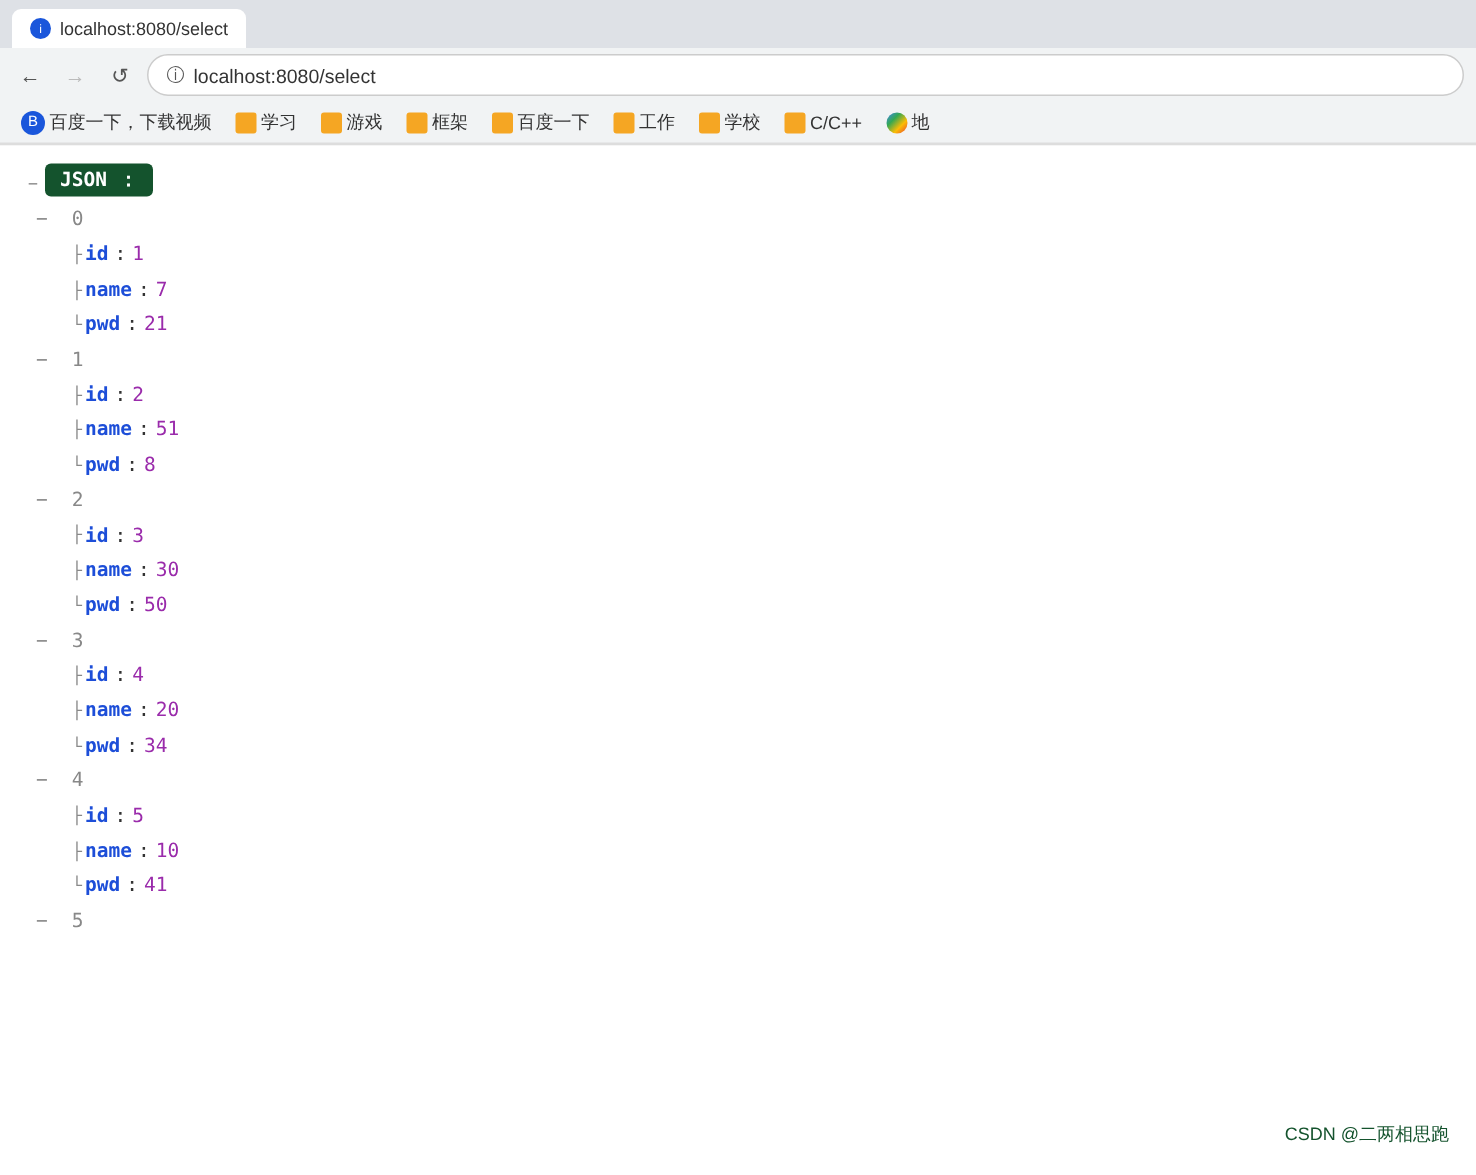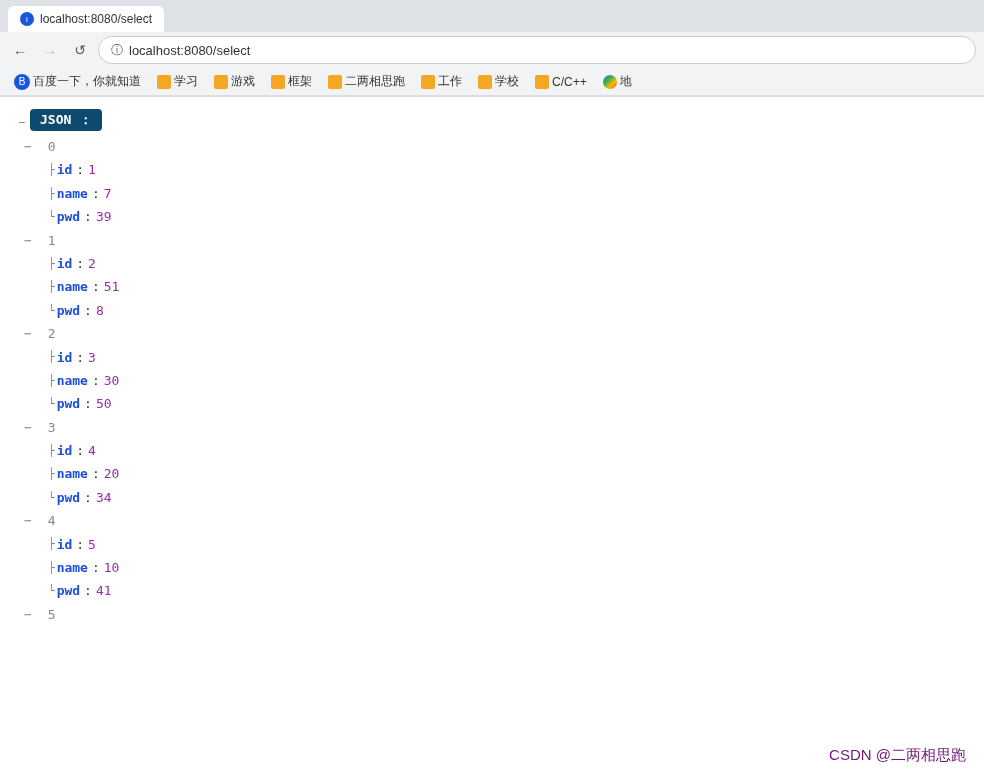--- a/index.html
+++ b/index.html
@@ -120,21 +120,21 @@
       background: #fff;
       min-height: 680px;
       font-family: monospace;
       font-size: 13px;
       position: relative;
     }
 
     
     .json-label-btn {
       display: inline-block;
-      background: #0c4a6e;
+      background: #14532d;
       color: white;
       font-weight: bold;
       padding: 2px 10px;
       border-radius: 4px;
       font-size: 13px;
       margin-bottom: 4px;
     }
 
     .json-root {
       margin-left: 8px;
@@ -180,22 +180,22 @@
     }
 
     .prop-indent {
       margin-left: 24px;
     }
 
     .watermark {
       position: fixed;
       bottom: 18px;
       right: 18px;
-      color: #701a75;
-      font-size: 15px;
+      color: #14532d;
+      font-size: 12px;
       font-family: Arial, sans-serif;
     }
   </style>
 </head>
 <body>
 
 <div class="browser-chrome">
 
   <div class="tab-bar">
     <div class="active-tab">
@@ -210,37 +210,37 @@
     <button class="nav-btn">↺</button>
     <div class="address-bar">
       <span class="address-bar-icon">ⓘ</span>
       <span class="address-text">localhost:8080/select</span>
     </div>
   </div>
 
   <div class="bookmarks-bar">
     <div class="bookmark-item">
       <span class="bookmark-icon baidu">B</span>
-      <span>百度一下，你就知道</span>
+      <span>百度一下，下载视频</span>
     </div>
     <div class="bookmark-item">
       <span class="bookmark-icon"></span>
       <span>学习</span>
     </div>
     <div class="bookmark-item">
       <span class="bookmark-icon"></span>
       <span>游戏</span>
     </div>
     <div class="bookmark-item">
       <span class="bookmark-icon"></span>
       <span>框架</span>
     </div>
     <div class="bookmark-item">
       <span class="bookmark-icon"></span>
-      <span>二两相思跑</span>
+      <span>百度一下</span>
     </div>
     <div class="bookmark-item">
       <span class="bookmark-icon"></span>
       <span>工作</span>
     </div>
     <div class="bookmark-item">
       <span class="bookmark-icon"></span>
       <span>学校</span>
     </div>
     <div class="bookmark-item">
@@ -279,21 +279,21 @@
         <div class="tree-row">
           <span style="color:#888; margin-right:2px; font-size:11px">├</span>
           <span class="prop-key">name</span>
           <span class="prop-colon"> : </span>
           <span class="prop-value-num">7</span>
         </div>
         <div class="tree-row">
           <span style="color:#888; margin-right:2px; font-size:11px">└</span>
           <span class="prop-key">pwd</span>
           <span class="prop-colon"> : </span>
-          <span class="prop-value-num">39</span>
+          <span class="prop-value-num">21</span>
         </div>
       </div>
     </div>
 
     <div class="tree-node">
       <div class="tree-row">
         <span style="color:#888; margin-right:2px">−</span>
         <span class="collapse-btn"></span>
         <span class="index-label">1</span>
       </div>

